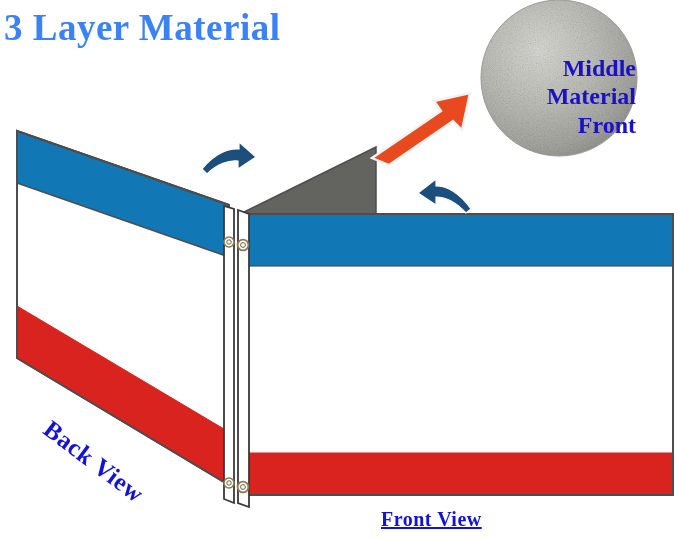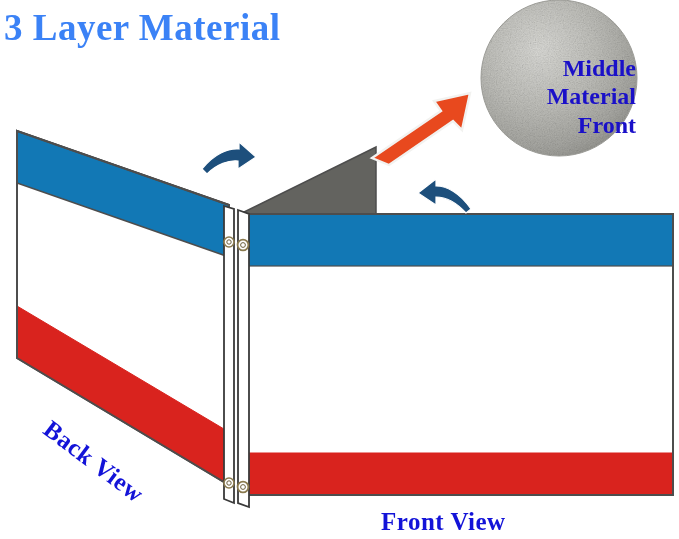--- a/index.html
+++ b/index.html
@@ -38,22 +38,23 @@
   .lbl {
     position: absolute;
     font-family: "Liberation Serif", serif;
     font-weight: bold;
     color: #1313d8;
     white-space: nowrap;
   }
   #front-view-label {
     left: 381px;
     top: 508px;
-    font-size: 25px;
+    font-size: 20px;
     letter-spacing: 0.5px;
+    text-decoration: underline;
   }
   #back-view-label {
     left: 55px;
     top: 415px;
     font-size: 25px;
     letter-spacing: 0.5px;
     transform: rotate(37deg);
     transform-origin: 0 0;
   }
   #circle-text {

